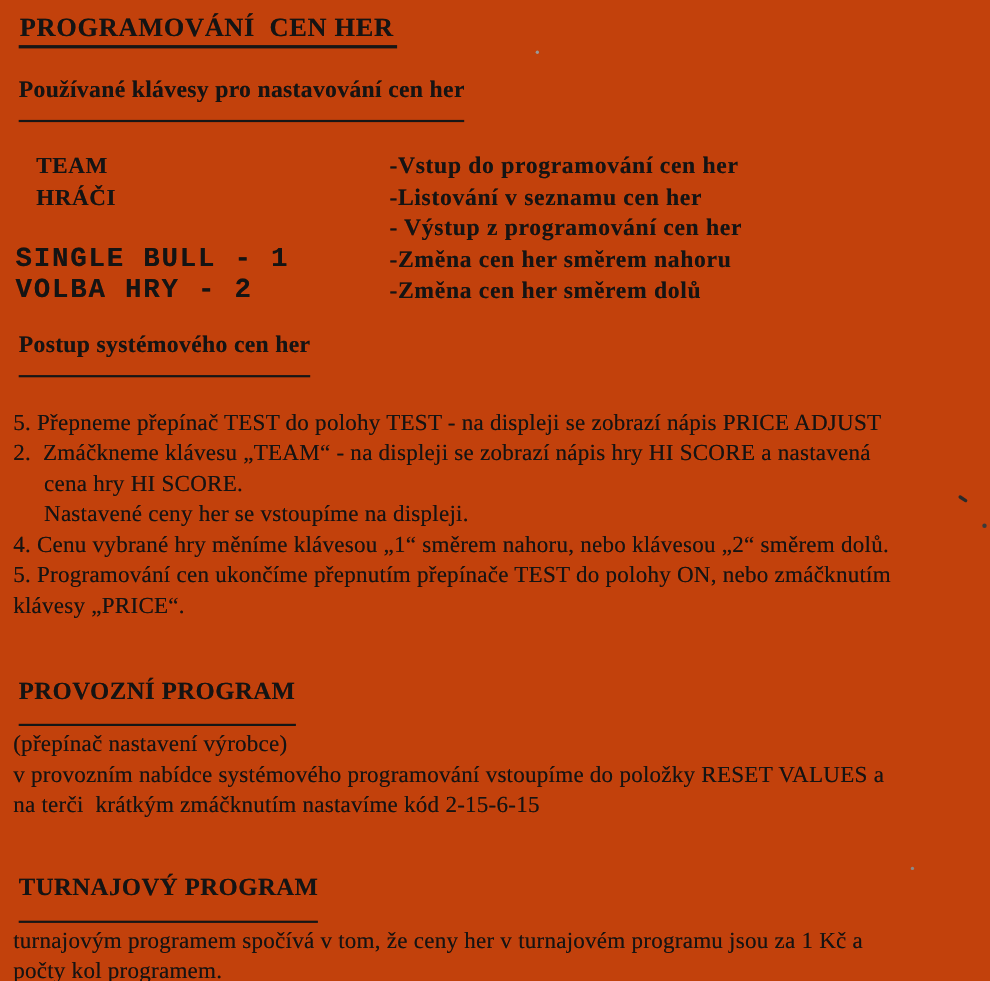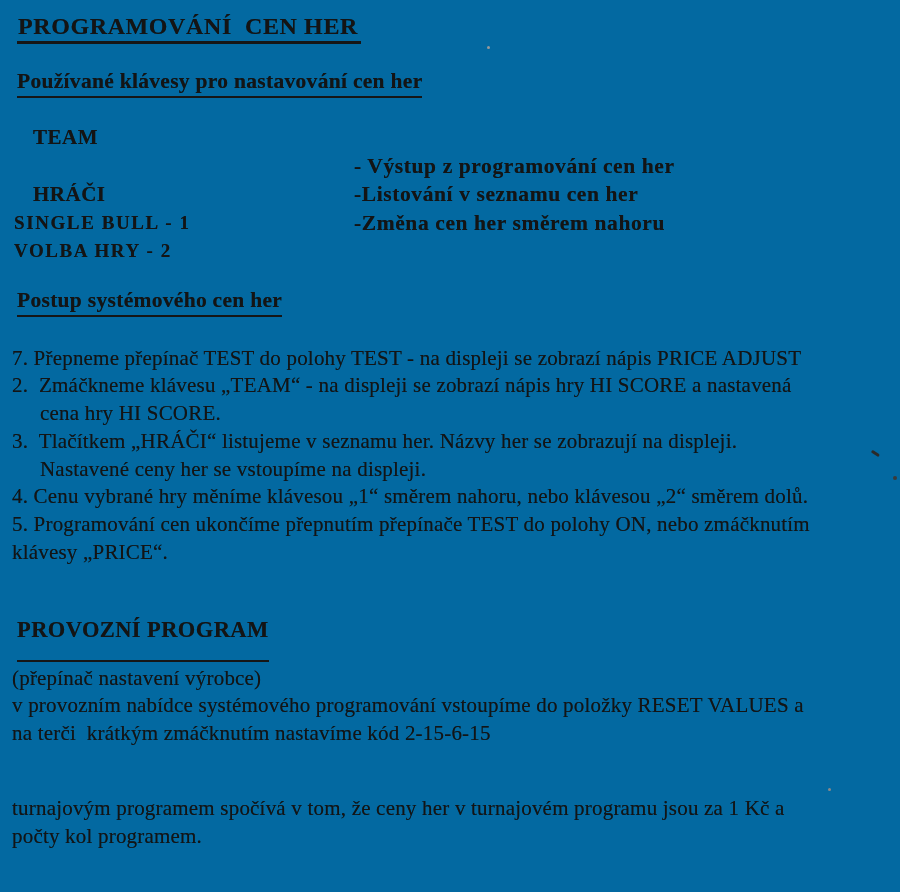--- a/index.html
+++ b/index.html
@@ -8,53 +8,53 @@
     width: 900px; height: 892px;
     font-family: "Liberation Serif", serif;
     color: #141414;
     overflow: hidden;
   }
   .page {
     position: relative;
     width: 900px; height: 892px;
     padding: 13px 0 0 12px;
     overflow: hidden;
-    background: #0369a1;
+    background: #c2410c;
     text-shadow: 0 0 0.4px rgba(0,0,0,0.45);
   }
   .t { white-space: pre; }
 
   
   .title-wrap { margin-left: 5px; }
   .doc-title {
     display: inline-block;
     font-size: 24px; font-weight: bold; letter-spacing: 0.6px;
     border-bottom: 3px solid #161616;
     padding: 0 3px 1px 1px;
   }
   .h2-wrap { margin: 25px 0 0 5px; }
   .h2 {
     display: inline-block;
     font-size: 21.5px; font-weight: bold; letter-spacing: 0.3px;
     border-bottom: 2.5px solid #161616;
-    padding-bottom: 2px;
+    padding-bottom: 15px;
   }
   .h2-wrap.postup { margin-top: 22px; }
 
   
   .keys { margin-top: 25px; }
   .krow { display: flex; height: 28.5px; line-height: 28.5px; }
   .kname {
     flex: 0 0 342px; width: 342px;
     padding-left: 21px;
     font-size: 21px; font-weight: bold; letter-spacing: 0.5px;
   }
   .kname.sans {
-    font-family: Liberation Serif, serif;
-    font-size: 19px; letter-spacing: 1.6px;
+    font-family: Liberation Mono, monospace;
+    font-size: 25px; letter-spacing: 1.6px;
     padding-left: 2px;
   }
   .kdesc { font-size: 21.5px; font-weight: bold; letter-spacing: 0.6px; }
 
   
   .list { margin-top: 28px; }
   .list .line { height: 27.8px; line-height: 27.8px; font-size: 21px; letter-spacing: 0.2px; }
   .list .line.indent { padding-left: 28px; }
 
   
@@ -87,65 +87,69 @@
     <span class="doc-title t">PROGRAMOVÁNÍ  CEN HER</span>
   </div>
 
   <div class="h2-wrap">
     <span class="h2 t">Používané klávesy pro nastavování cen her</span>
   </div>
 
   <div class="keys">
     <div class="krow">
       <span class="kname t">TEAM</span>
+      <span class="kdesc t">-Vstup do programování cen her</span>
+    </div>
+    <div class="krow">
+      <span class="kname t">HRÁČI</span>
+      <span class="kdesc t">-Listování v seznamu cen her</span>
     </div>
     <div class="krow">
       <span class="kname t"></span>
       <span class="kdesc t">- Výstup z programování cen her</span>
-    </div>
-    <div class="krow">
-      <span class="kname t">HRÁČI</span>
-      <span class="kdesc t">-Listování v seznamu cen her</span>
     </div>
     <div class="krow">
       <span class="kname sans t">SINGLE BULL - 1</span>
       <span class="kdesc t">-Změna cen her směrem nahoru</span>
     </div>
     <div class="krow">
       <span class="kname sans t">VOLBA HRY - 2</span>
+      <span class="kdesc t">-Změna cen her směrem dolů</span>
     </div>
   </div>
 
   <div class="h2-wrap postup">
     <span class="h2 t">Postup systémového cen her</span>
   </div>
 
   <div class="list">
-    <div class="line t">7. Přepneme přepínač TEST do polohy TEST - na displeji se zobrazí nápis PRICE ADJUST</div>
+    <div class="line t">5. Přepneme přepínač TEST do polohy TEST - na displeji se zobrazí nápis PRICE ADJUST</div>
     <div class="line t">2.  Zmáčkneme klávesu „TEAM“ - na displeji se zobrazí nápis hry HI SCORE a nastavená</div>
     <div class="line t indent">cena hry HI SCORE.</div>
-    <div class="line t">3.  Tlačítkem „HRÁČI“ listujeme v seznamu her. Názvy her se zobrazují na displeji.</div>
     <div class="line t indent">Nastavené ceny her se vstoupíme na displeji.</div>
     <div class="line t">4. Cenu vybrané hry měníme klávesou „1“ směrem nahoru, nebo klávesou „2“ směrem dolů.</div>
     <div class="line t">5. Programování cen ukončíme přepnutím přepínače TEST do polohy ON, nebo zmáčknutím</div>
     <div class="line t">klávesy „PRICE“.</div>
   </div>
 
   <div class="section operating">
     <div class="h3-wrap">
       <span class="h3 t">PROVOZNÍ PROGRAM</span>
     </div>
     <div class="lines">
       <div class="line t">(přepínač nastavení výrobce)</div>
       <div class="line t">v provozním nabídce systémového programování vstoupíme do položky RESET VALUES a</div>
       <div class="line t">na terči  krátkým zmáčknutím nastavíme kód 2-15-6-15</div>
     </div>
   </div>
 
   <div class="section tournament">
+    <div class="h3-wrap">
+      <span class="h3 t">TURNAJOVÝ PROGRAM</span>
+    </div>
     <div class="lines">
       <div class="line t">turnajovým programem spočívá v tom, že ceny her v turnajovém programu jsou za 1 Kč a</div>
       <div class="line t">počty kol programem.</div>
     </div>
   </div>
 
   <span class="art dot-a"></span>
   <span class="art tick"></span>
   <span class="art dot-b"></span>
   <span class="art dot-c"></span>

